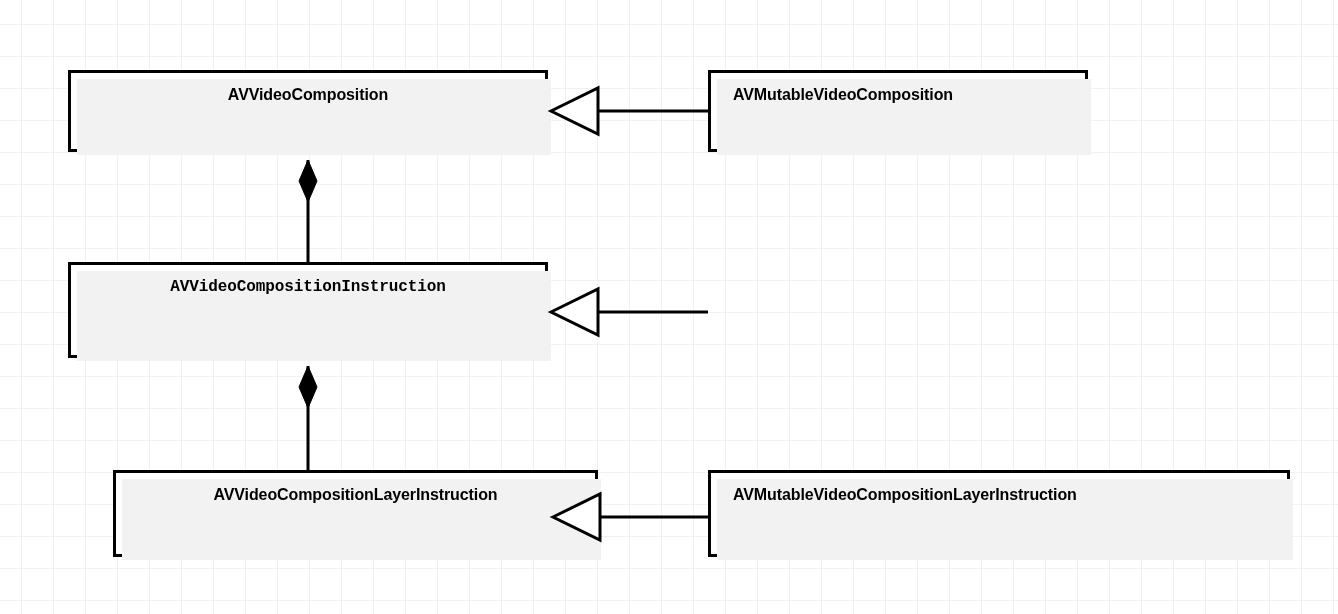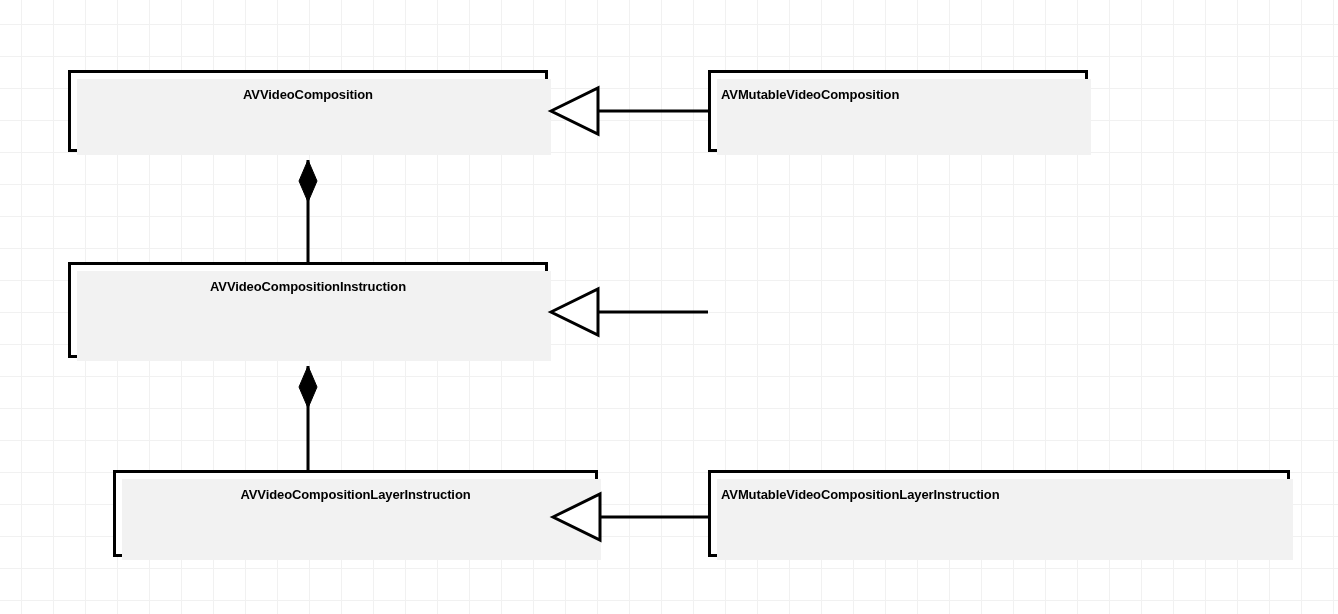--- a/index.html
+++ b/index.html
@@ -39,47 +39,47 @@
     background: #f2f2f2;
     z-index: -1;
   }
   .uml-box .box-title {
     position: absolute;
     left: 0;
     right: 0;
     top: 9px;
     text-align: center;
     font-weight: bold;
-    font-size: 13px;
+    font-size: 16px;
     line-height: 26px;
     color: #000000;
     letter-spacing: -0.1px;
     white-space: nowrap;
   }
   .uml-box.title-left .box-title {
     text-align: left;
-    padding-left: 10px;
+    padding-left: 22px;
   }
 
   
   #edges {
     position: absolute;
     left: 0;
     top: 0;
     width: 1338px;
     height: 614px;
     z-index: 5;
     pointer-events: none;
   }
 
   
   #box-avvideocomposition            { left: 68px;  top: 70px;  width: 480px; height: 82px; }
   #box-avmutablevideocomposition     { left: 708px; top: 70px;  width: 380px; height: 82px; }
   
-  #box-avvideocompositioninstruction        { left: 68px;  top: 262px; width: 480px; height: 96px; }
+  #box-avvideocompositioninstruction        { left: 68px;  top: 262px; width: 480px; height: 96px; font-family: Liberation Mono, monospace; }
   #box-avmutablevideocompositioninstruction { left: 708px; top: 262px; width: 517px; height: 96px; }
   
   #box-avvideocompositionlayerinstruction        { left: 68px;  top: 470px; width: 485px; height: 87px; margin-left: 45px; }
   #box-avmutablevideocompositionlayerinstruction { left: 708px; top: 470px; width: 582px; height: 87px; }
 </style>
 </head>
 <body>
 
 <div id="canvas">
 

